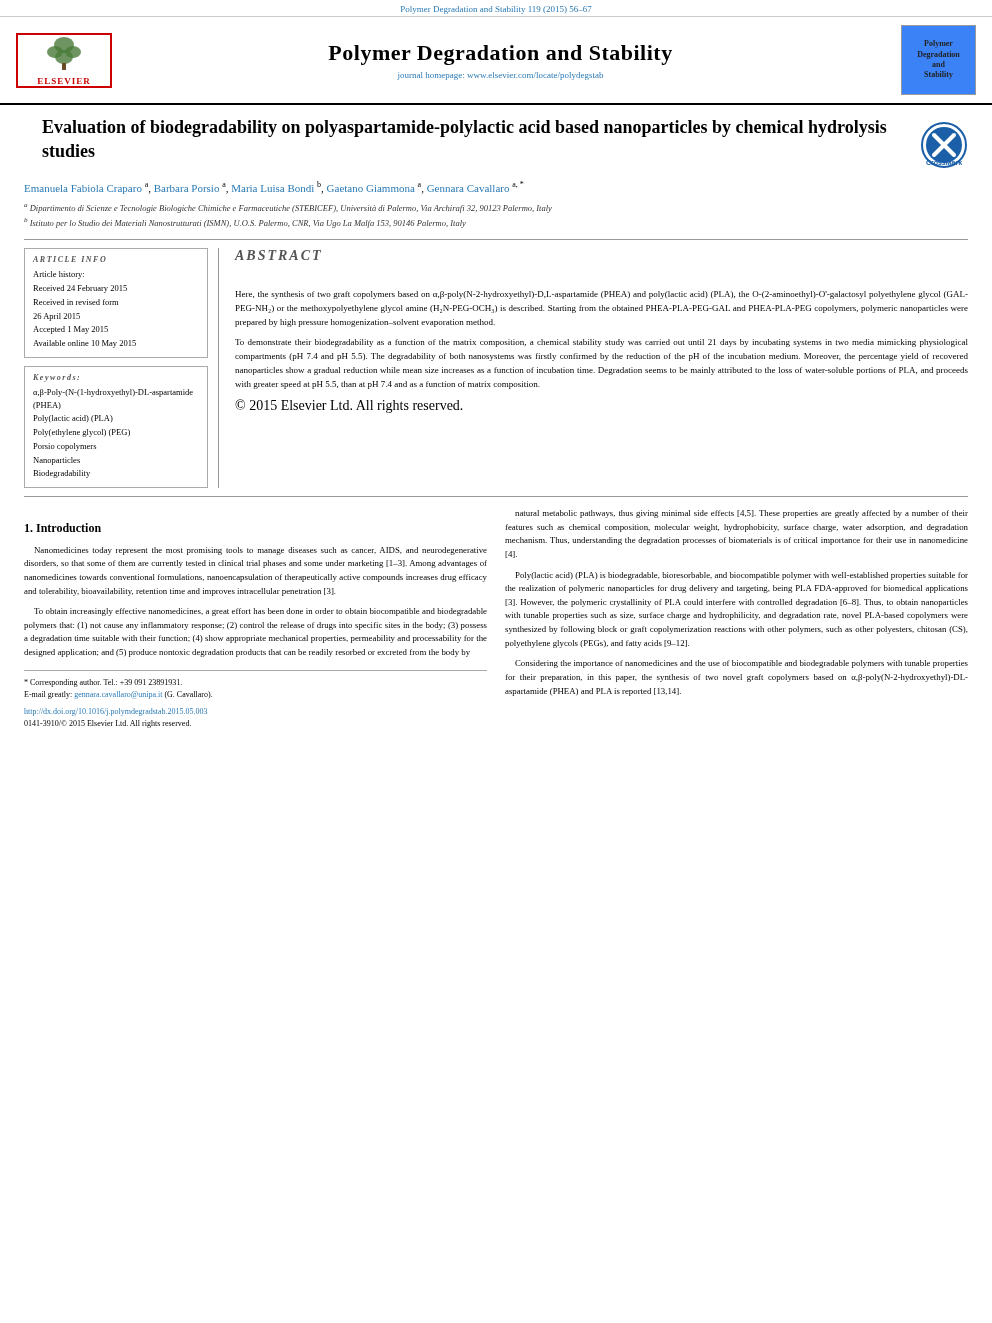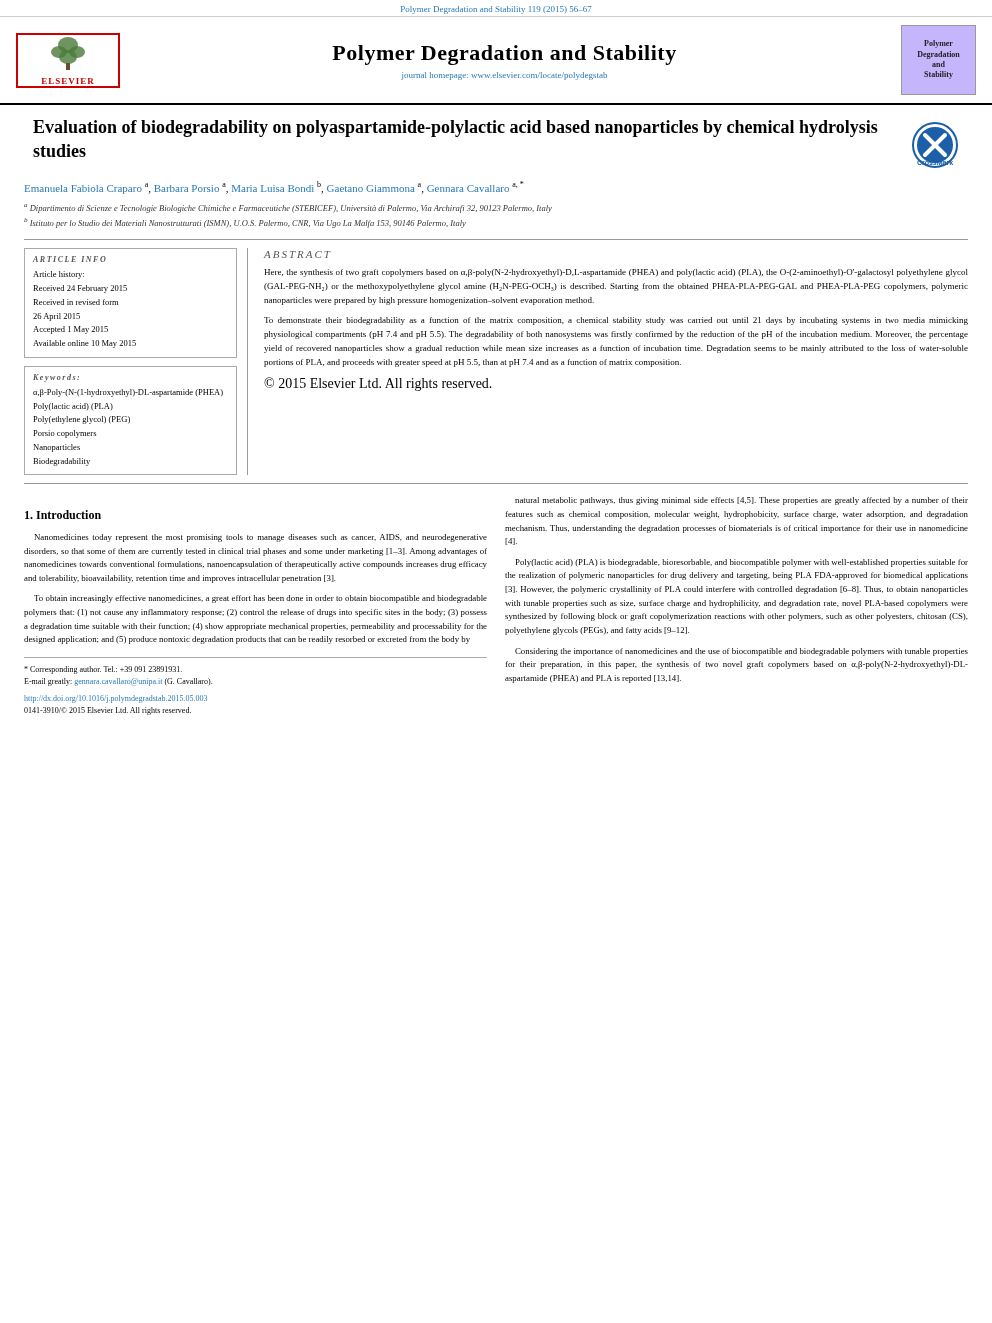--- a/index.html
+++ b/index.html
@@ -23,21 +23,21 @@
 
     
     .journal-header {
       display: flex;
       align-items: center;
       padding: 8px 16px;
       border-bottom: 2px solid #000;
     }
     .elsevier-logo-box {
       border: 2px solid #c00;
-      width: 104px;
+      width: 96px;
       height: 55px;
       display: flex;
       flex-direction: column;
       align-items: center;
       justify-content: center;
       font-size: 7px;
       color: #c00;
       font-weight: bold;
     }
     .elsevier-text {
@@ -69,40 +69,40 @@
       font-size: 9px;
       color: #2a7ab5;
       margin-top: 4px;
     }
     .journal-logo-box {
       width: 75px;
       height: 70px;
       border: 1px solid #999;
       margin-left: 12px;
       flex-shrink: 0;
-      background: #c4b5fd;
+      background: #3b82f6;
       display: flex;
       flex-direction: column;
       align-items: center;
       justify-content: center;
       font-size: 7px;
       text-align: center;
       color: #333;
       padding: 4px;
     }
 
     
     .article-body {
       padding: 10px 24px 10px 24px;
     }
 
     
     .article-title-section {
       display: flex;
-      justify-content: center;
+      justify-content: flex-end;
       align-items: flex-start;
       margin-bottom: 8px;
     }
     .article-title {
       font-size: 18px;
       font-weight: bold;
       line-height: 1.35;
       max-width: 870px;
     }
 
@@ -127,21 +127,21 @@
     
     .two-col {
       display: flex;
       gap: 16px;
       border-top: 1px solid #999;
       border-bottom: 1px solid #999;
       padding: 8px 0;
       margin-bottom: 10px;
     }
     .left-col {
-      width: 224px;
+      width: 195px;
       flex-shrink: 0;
       border-right: 1px solid #999;
       padding-right: 10px;
     }
     .right-col {
       flex: 1;
     }
 
     
     .article-info-box {
@@ -177,24 +177,24 @@
       font-style: italic;
       color: #555;
     }
     .keyword-item {
       margin-bottom: 1px;
       line-height: 1.5;
     }
 
     
     .abstract-title {
-      font-size: 11px;
+      font-size: 14px;
       letter-spacing: 2px;
-      font-weight: normal;
-      margin-bottom: 6px;
+      font-weight: bold;
+      margin-bottom: 24px;
       font-style: italic;
       color: #555;
     }
     .abstract-text {
       font-size: 9px;
       line-height: 1.55;
       text-align: justify;
     }
     .abstract-text p {
       margin-bottom: 6px;

